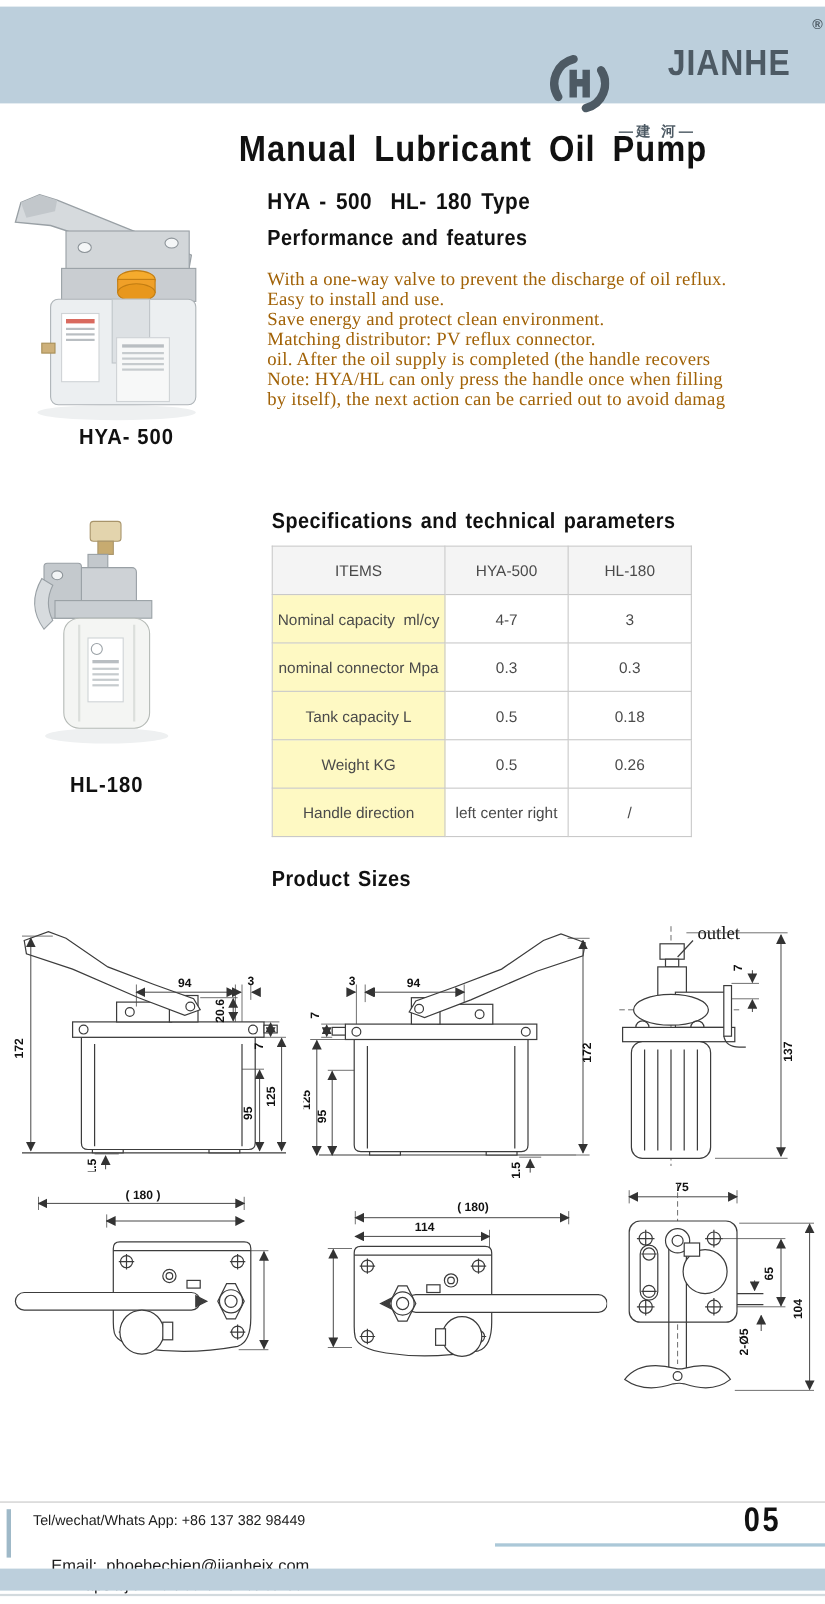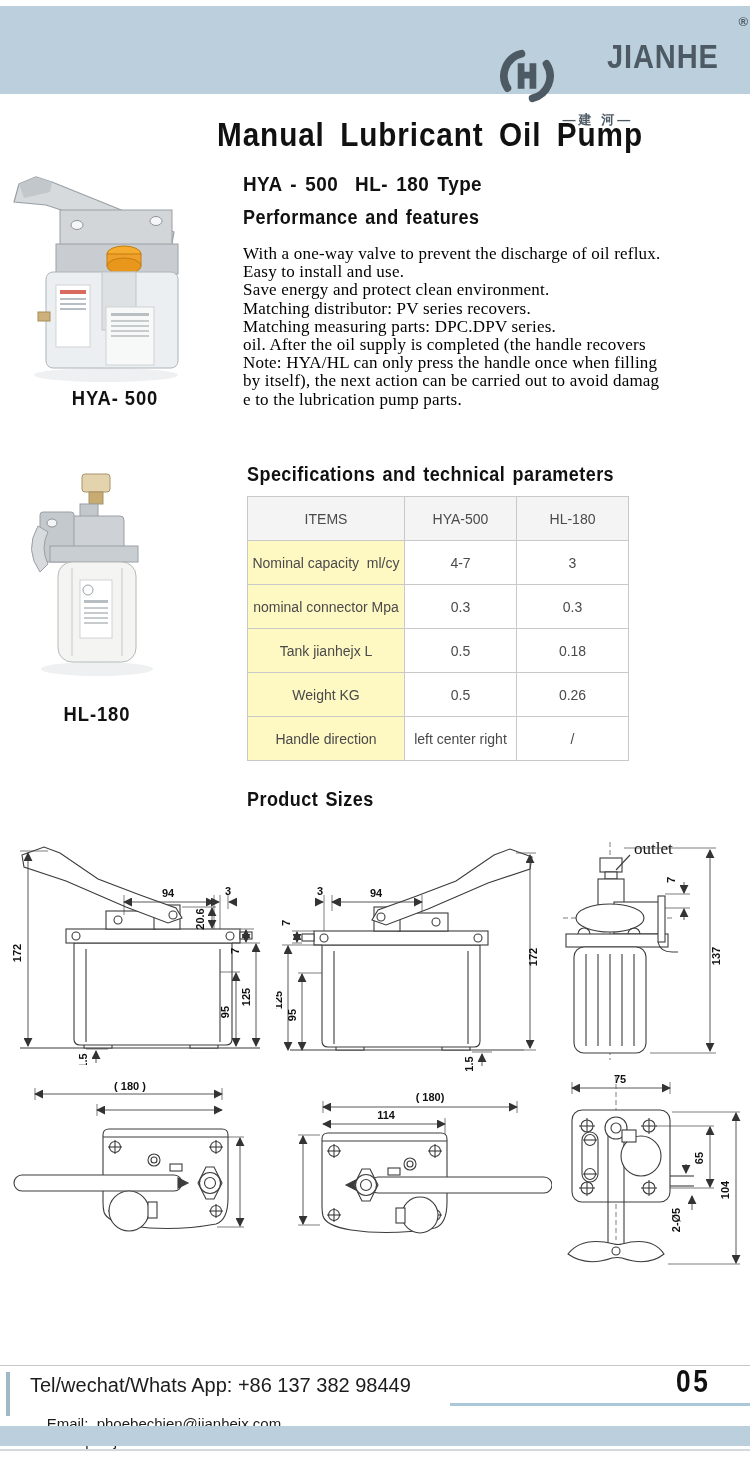--- a/index.html
+++ b/index.html
@@ -20,21 +20,21 @@
   .page-title{position:absolute;top:116px;left:110px;width:640px;text-align:center;
               font-size:33px;letter-spacing:1px;word-spacing:7px;transform-origin:center;}
   .subtitle{position:absolute;top:172px;left:243px;font-size:21px;letter-spacing:.5px;
             word-spacing:3px;transform-origin:left center;}
   .sec-heading{font-size:20px;letter-spacing:.5px;word-spacing:2px;transform-origin:left center;}
   .feat-head{position:absolute;top:206px;left:243px;}
   .spec-head{position:absolute;top:463px;left:247px;}
   .size-head{position:absolute;top:788px;left:247px;}
   
   .features{position:absolute;top:245px;left:243px;width:505px;
-            font-family:"Liberation Serif",serif;font-size:17px;color:#000000;}
+            font-family:"Liberation Serif",serif;font-size:17px;color:#a16207;}
   .feat-line{height:18.2px;line-height:18.2px;white-space:pre;letter-spacing:.2px;}
   
   .product{position:absolute;}
   .p1{top:172px;left:6px;width:185px;height:215px;}
   .p2{top:468px;left:22px;width:150px;height:212px;}
   .product-label{position:absolute;font-size:20px;font-weight:bold;letter-spacing:1px;
                  transform:scaleX(.92);transform-origin:center;white-space:pre;}
   .p1-label{top:387px;left:40px;width:150px;text-align:center;}
   .p2-label{top:703px;left:32px;width:130px;text-align:center;}
   
@@ -57,21 +57,21 @@
   .blf{stroke:#3c3c3c;stroke-width:1.1;fill:#fff;}
   .bld{stroke:#3c3c3c;stroke-width:1.1;fill:#3c3c3c;}
   .ext{stroke:#464646;stroke-width:.7;fill:none;}
   .dim{stroke:#464646;stroke-width:.9;fill:none;}
   .dash{stroke:#5a5a5a;stroke-width:.8;stroke-dasharray:5 3;fill:none;}
   .dlabel{font:bold 11px "Liberation Sans",sans-serif;fill:#111;text-anchor:middle;}
   .slabel{font:17px "Liberation Serif",serif;fill:#111;}
   
   .foot-topline{position:absolute;top:1365px;left:0;width:750px;height:1px;background:#c6c6c6;}
   .foot-accent{position:absolute;top:1372px;left:6px;width:4px;height:44px;background:#9fb9c8;}
-  .foot-tel{position:absolute;top:1374px;left:30px;font-size:20px;color:#1c1c1c;white-space:pre;}
+  .foot-tel{position:absolute;top:1374px;left:30px;font-size:13px;color:#1c1c1c;white-space:pre;}
   .foot-mail-row{position:absolute;top:1398px;left:30px;font-size:15px;color:#1c1c1c;white-space:pre;}
   .foot-url{margin-left:22px;}
   .foot-blueline{position:absolute;top:1403px;left:450px;width:300px;height:3px;background:#abc8d8;}
   .page-num{position:absolute;top:1364px;right:40px;font-size:31px;font-weight:bold;
             letter-spacing:3px;transform:scaleX(.85);transform-origin:right center;}
   .foot-band{position:absolute;top:1426px;left:0;width:750px;height:20px;background:#bccfdc;}
   .foot-hairline{position:absolute;top:1449px;left:0;width:750px;height:2px;background:#d3dade;}
 </style>
 </head>
 <body>
@@ -98,26 +98,24 @@
   </div>
 
   <div class="page-title cond">Manual Lubricant Oil Pump</div>
   <div class="subtitle cond">HYA - 500  HL- 180 Type</div>
   <div class="feat-head sec-heading cond">Performance and features</div>
 
   <div class="features">
     <div class="feat-line">With a one-way valve to prevent the discharge of oil reflux.</div>
     <div class="feat-line">Easy to install and use.</div>
     <div class="feat-line">Save energy and protect clean environment.</div>
-    <div class="feat-line">Matching distributor: PV series recovers.</div>
-    <div class="feat-line">Matching measuring parts: DPC.DPV series.</div>
+    <div class="feat-line">Matching distributor: PV reflux connector.</div>
     <div class="feat-line">oil. After the oil supply is completed (the handle recovers</div>
     <div class="feat-line">Note: HYA/HL can only press the handle once when filling</div>
     <div class="feat-line">by itself), the next action can be carried out to avoid damag</div>
-    <div class="feat-line">e to the lubrication pump parts.</div>
   </div>
 
   <div class="product p1">
     <svg viewBox="0 0 185 215" width="185" height="215">
       <ellipse cx="100" cy="203" rx="72" ry="7" fill="#eef0f1"></ellipse>
       <g>
         <path d="M8,30 L13,12 L30,5 L46,10 L150,52 L168,60 L166,71 L149,69 L40,33 Z" fill="#d6dadd" stroke="#99a0a5" stroke-width="1.2"></path>
         <path d="M13,12 L30,5 L46,10 L44,20 L18,26 Z" fill="#c2c7cb" stroke="none"></path>
       </g>
       <g>
@@ -163,21 +161,21 @@
       <td class="c1">Nominal capacity  ml/cy</td>
       <td class="c2">4-7</td>
       <td class="c3">3</td>
     </tr>
     <tr>
       <td class="c1">nominal connector Mpa</td>
       <td class="c2">0.3</td>
       <td class="c3">0.3</td>
     </tr>
     <tr>
-      <td class="c1">Tank jianhejx L</td>
+      <td class="c1">Tank capacity L</td>
       <td class="c2">0.5</td>
       <td class="c3">0.18</td>
     </tr>
     <tr>
       <td class="c1">Weight KG</td>
       <td class="c2">0.5</td>
       <td class="c3">0.26</td>
     </tr>
     <tr>
       <td class="c1">Handle direction</td>

